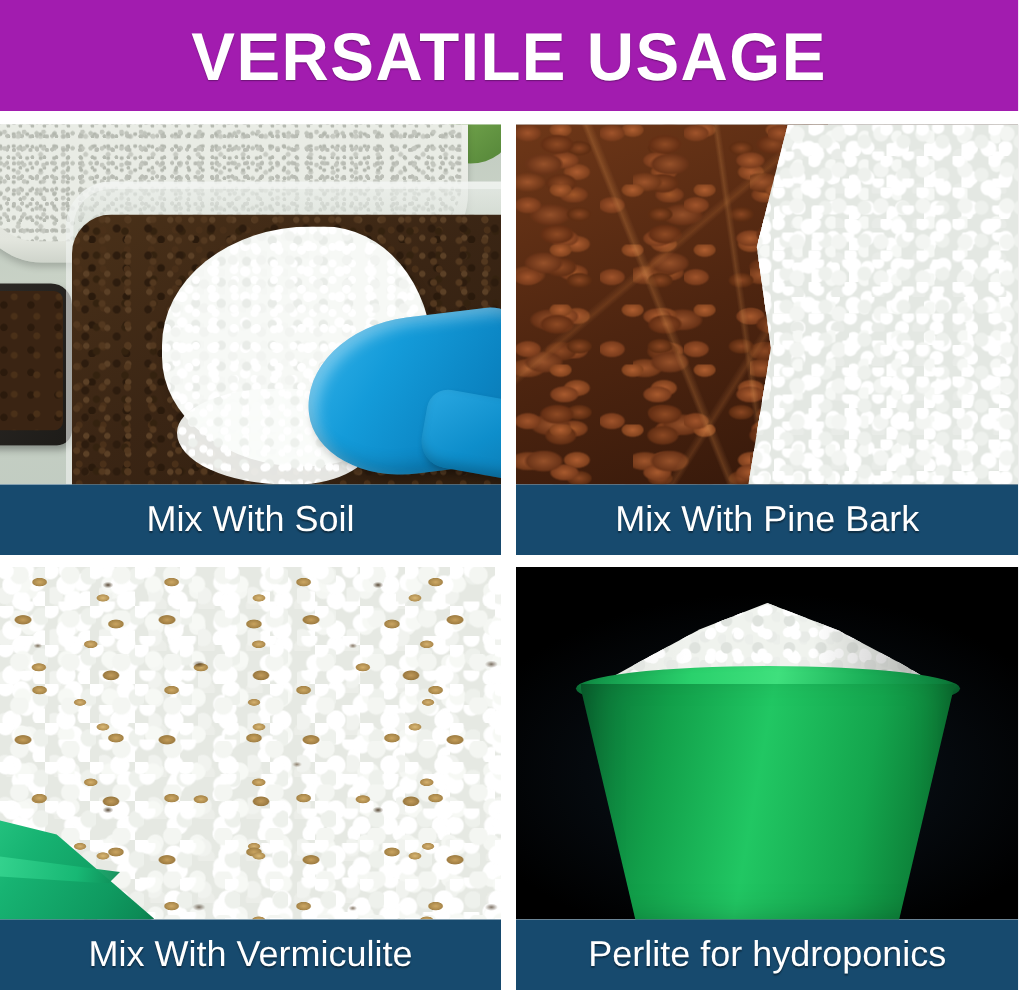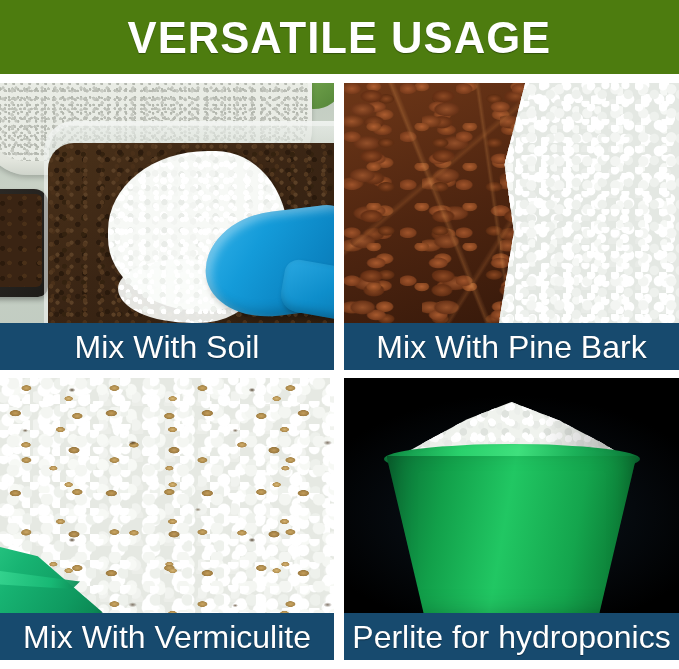--- a/index.html
+++ b/index.html
@@ -18,21 +18,21 @@
     overflow: hidden;
   }
 
   
   .header-band {
     position: absolute;
     left: 0;
     top: 0;
     width: 679px;
     height: 74px;
-    background: #4d7c0f;
+    background: #a21caf;
     display: flex;
     align-items: center;
     justify-content: center;
   }
   .header-title {
     color: #ffffff;
     font-size: 45px;
     font-weight: bold;
     letter-spacing: 1px;
     line-height: 1;
@@ -67,21 +67,21 @@
     bottom: 0;
     width: 100%;
     height: 47px;
     background: #174a6e;
     display: flex;
     align-items: center;
     justify-content: center;
   }
   .caption-text {
     color: #ffffff;
-    font-size: 32px;
+    font-size: 24px;
     font-weight: normal;
     line-height: 1;
     white-space: nowrap;
     text-shadow: 0 1px 1px rgba(0,0,0,0.4);
   }
 
   
   .soil-scene {
     position: absolute; inset: 0;
     background: linear-gradient(170deg, #b9c5bc 0%, #c9d2c6 38%, #bfcac0 100%);

